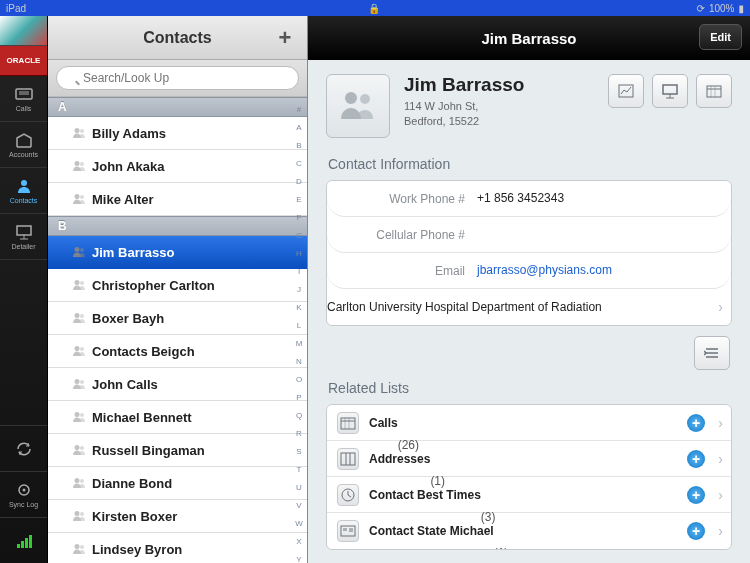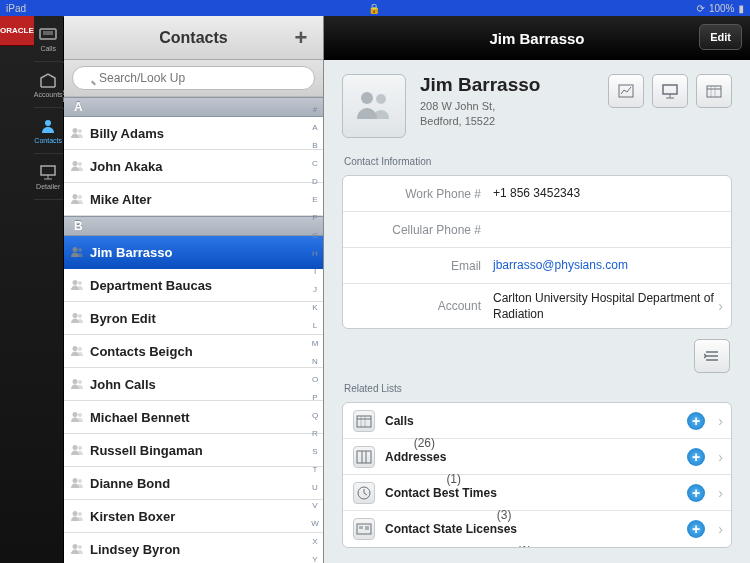--- a/index.html
+++ b/index.html
@@ -6,42 +6,42 @@
 body { width:750px; height:563px; background:#000; overflow:hidden; position:relative; }
 
 
 .status-bar { height:16px; background:#1d4ed8; color:#ccc; font-size:10px; display:flex; align-items:center; padding:0 6px; position:relative; }
 .status-bar .center { position:absolute; left:50%; transform:translateX(-50%); }
 .status-bar .right { margin-left:auto; display:flex; align-items:center; gap:4px; }
 
 .main { display:flex; height:547px; }
 
 
-.nav { width:64px; background:linear-gradient(#222,#111); border-right:1px solid #000; display:flex; flex-direction:row; }
+.nav { width:48px; background:linear-gradient(#222,#111); border-right:1px solid #000; display:flex; flex-direction:column; }
 .brand { height:30px; background:#b22; color:#fff; font-size:8px; font-weight:bold; display:flex; align-items:center; justify-content:center; border-bottom:1px solid #600;}
 .thumb { height:30px; background:linear-gradient(135deg,#fff,#4aa,#c44); border-bottom:1px solid #444;}
 .nav-item { height:46px; display:flex; flex-direction:column; align-items:center; justify-content:center; color:#aaa; font-size:7px; border-bottom:1px solid #333; cursor:pointer; gap:2px;}
 .nav-item.active { color:#5bf; }
 .nav-item .ico { width:20px; height:18px; display:flex; align-items:center; justify-content:center; }
 .nav-spacer { flex:1; }
 .nav-bottom .nav-item { border-bottom:none; border-top:1px solid #333; }
 
 
 .contacts { width:260px; background:#fff; border-right:1px solid #888; display:flex; flex-direction:column; position:relative; }
 .contacts-header { height:44px; background:linear-gradient(#ededed,#d4d4d4); border-bottom:1px solid #aaa; display:flex; align-items:center; justify-content:center; position:relative; font-size:16px; font-weight:bold; color:#333; }
 .add-btn { position:absolute; right:10px; top:10px; width:24px; height:24px; color:#555; font-size:22px; font-weight:bold; display:flex; align-items:center; justify-content:center; cursor:pointer; }
 .search-wrap { padding:6px 8px; background:linear-gradient(#e3e3e3,#cfcfcf); border-bottom:1px solid #bbb; }
 .search { width:100%; height:24px; border-radius:12px; border:1px solid #bbb; padding:0 10px 0 26px; font-size:12px; color:#be185d; background:#fff; position:relative; }
 .search-box { position:relative; }
 .search-box::before { content:""; position:absolute; left:10px; top:6px; width:10px; height:10px; border:2px solid #999; border-radius:50%; }
 .search-box::after { content:""; position:absolute; left:19px; top:16px; width:5px; height:2px; background:#999; transform:rotate(45deg); }
 
 .list { flex:1; overflow:hidden; position:relative; }
 .section-h { background:linear-gradient(#bfc6cf,#a9b1bc); color:#fff; font-size:12px; font-weight:bold; padding:2px 10px; border-top:1px solid #8a94a2; border-bottom:1px solid #8a94a2; text-shadow:0 -1px 0 rgba(0,0,0,0.3);}
-.row { height:33px; display:flex; align-items:center; padding:0 6px; border-bottom:1px solid #ddd; font-size:13px; font-weight:bold; color:#222; cursor:pointer; gap:6px;}
+.row { height:33px; display:flex; align-items:center; padding:0 24px; border-bottom:1px solid #ddd; font-size:13px; font-weight:bold; color:#222; cursor:pointer; gap:6px;}
 .row.selected { background:linear-gradient(#2b76e8,#0b4fc0); color:#fff; border-bottom-color:#0b4fc0; }
 .row .pico { width:14px; height:12px; opacity:0.5; }
 .row.selected .pico { opacity:0.9; }
 
 .alpha { position:absolute; right:2px; top:0; bottom:0; width:12px; display:flex; flex-direction:column; justify-content:flex-start; padding-top:4px; gap:1px; }
 .alpha span { font-size:8px; color:#7a8aa0; text-align:center; line-height:17px; cursor:pointer;}
 
 
 .detail { flex:1; display:flex; flex-direction:column; background:#e7ecef; }
 .detail-header { height:44px; background:linear-gradient(#222,#000); display:flex; align-items:center; justify-content:center; color:#fff; font-size:15px; font-weight:bold; position:relative; }
@@ -50,23 +50,23 @@
 .detail-body { flex:1; overflow:auto; padding:14px 18px; }
 
 .hero { display:flex; gap:14px; margin-bottom:18px; }
 .avatar { width:64px; height:64px; background:linear-gradient(#f3f5f6,#dfe4e7); border:1px solid #b9c0c5; border-radius:6px; display:flex; align-items:center; justify-content:center; }
 .hero-info { flex:1; }
 .hero-name { font-size:19px; font-weight:bold; color:#222; margin-bottom:3px;}
 .hero-addr { font-size:11px; color:#666; line-height:1.35; }
 .hero-actions { display:flex; gap:8px; }
 .sq-btn { width:36px; height:34px; background:linear-gradient(#fdfdfd,#e4e6e8); border:1px solid #b5bbc0; border-radius:5px; display:flex; align-items:center; justify-content:center; cursor:pointer; }
 
-.sect-title { font-size:10px; color:#67737e; margin:6px 2px 8px; }
+.sect-title { font-size:14px; color:#67737e; margin:6px 2px 8px; }
 .info-table { border:1px solid #c7ccd1; border-radius:6px; background:#fff; overflow:hidden; }
-.info-row { display:flex; align-items:center; min-height:36px; border-bottom:1px solid #e1e4e7; font-size:12px; position:relative; }
+.info-row { display:flex; align-items:center; min-height:36px; border-bottom:1px solid #e1e4e7; font-size:12px; position:relative; border-radius:18px;}
 .info-row:last-child { border-bottom:none; }
 .info-label { width:150px; text-align:right; color:#8a8f95; padding-right:12px; }
 .info-val { flex:1; color:#222; padding:6px 0; line-height:1.35;}
 .info-val.link { color:#1a5fd0; }
 .chev { position:absolute; right:8px; color:#b4b9bf; font-size:14px;}
 
 .float-btn { width:36px; height:34px; background:linear-gradient(#fdfdfd,#e4e6e8); border:1px solid #b5bbc0; border-radius:5px; display:flex; align-items:center; justify-content:center; cursor:pointer; float:right; margin:10px 2px; }
 
 .related { clear:both; }
 .rel-list { border:1px solid #c7ccd1; border-radius:6px; background:#fff; overflow:hidden; }
@@ -230,32 +230,32 @@
           </div>
           <div class="row">
             <span>
               <svg class="pico" width="14" height="12">
                 <circle cx="5" cy="3.5" r="2.5" fill="#888"></circle>
                 <path d="M1 11c0-3 2-4.5 4-4.5s4 1.5 4 4.5z" fill="#888"></path>
                 <circle cx="10" cy="4" r="2" fill="#888" opacity="0.6"></circle>
                 <path d="M7 11c0-2.5 1.5-4 3-4s3 1.5 3 4z" fill="#888" opacity="0.6"></path>
               </svg>
             </span>
-            <span>Department Baucas</span>
-          </div>
-          <div class="row">
-            <span>
-              <svg class="pico" width="14" height="12">
-                <circle cx="5" cy="3.5" r="2.5" fill="#888"></circle>
-                <path d="M1 11c0-3 2-4.5 4-4.5s4 1.5 4 4.5z" fill="#888"></path>
-                <circle cx="10" cy="4" r="2" fill="#888" opacity="0.6"></circle>
-                <path d="M7 11c0-2.5 1.5-4 3-4s3 1.5 3 4z" fill="#888" opacity="0.6"></path>
-              </svg>
-            </span>
-            <span>Byron Edit</span>
+            <span>Christopher Carlton</span>
+          </div>
+          <div class="row">
+            <span>
+              <svg class="pico" width="14" height="12">
+                <circle cx="5" cy="3.5" r="2.5" fill="#888"></circle>
+                <path d="M1 11c0-3 2-4.5 4-4.5s4 1.5 4 4.5z" fill="#888"></path>
+                <circle cx="10" cy="4" r="2" fill="#888" opacity="0.6"></circle>
+                <path d="M7 11c0-2.5 1.5-4 3-4s3 1.5 3 4z" fill="#888" opacity="0.6"></path>
+              </svg>
+            </span>
+            <span>Boxer Bayh</span>
           </div>
           <div class="row">
             <span>
               <svg class="pico" width="14" height="12">
                 <circle cx="5" cy="3.5" r="2.5" fill="#888"></circle>
                 <path d="M1 11c0-3 2-4.5 4-4.5s4 1.5 4 4.5z" fill="#888"></path>
                 <circle cx="10" cy="4" r="2" fill="#888" opacity="0.6"></circle>
                 <path d="M7 11c0-2.5 1.5-4 3-4s3 1.5 3 4z" fill="#888" opacity="0.6"></path>
               </svg>
             </span>
@@ -371,21 +371,21 @@
               <g fill="#aeb6bc">
                 <circle cx="13" cy="9" r="6"></circle>
                 <path d="M3 30c0-7 5-11 10-11s10 4 10 11z"></path>
                 <circle cx="27" cy="10" r="5" opacity="0.7"></circle>
                 <path d="M19 30c0-6 4-9 8-9s8 3 8 9z" opacity="0.7"></path>
               </g>
             </svg>
         </div>
         <div class="hero-info">
           <div class="hero-name">Jim Barrasso</div>
-          <div class="hero-addr">208 W John St,</div>
+          <div class="hero-addr">114 W John St,</div>
           <div class="hero-addr">Bedford, 15522</div>
         </div>
         <div class="hero-actions" id="hero-actions">
             <div class="sq-btn">
               <span>
                 <svg width="16" height="14">
                   <rect x="1" y="1" width="14" height="12" fill="none" stroke="#6a727a"></rect>
                   <polyline points="3,10 6,6 9,8 13,3" fill="none" stroke="#6a727a"></polyline>
                 </svg>
               </span>
@@ -420,21 +420,20 @@
         </div>
         <div class="info-row">
           <div class="info-label">Cellular Phone #</div>
           <div class="info-val"></div>
         </div>
         <div class="info-row">
           <div class="info-label">Email</div>
           <div class="info-val link">jbarrasso@physians.com</div>
         </div>
         <div class="info-row">
-          <div class="info-label">Account</div>
           <div class="info-val">Carlton University Hospital Department of Radiation</div>
           <span class="chev">›</span>
         </div>
       </div>
 
       <div class="float-btn">
         <svg width="16" height="14" viewBox="0 0 16 14">
             <g stroke="#6a727a" stroke-width="1.5" fill="none">
               <line x1="2" y1="3" x2="14" y2="3"></line>
               <line x1="2" y1="7" x2="14" y2="7"></line>
@@ -488,21 +487,21 @@
             </div>
             <div class="rel-row">
               <div class="rel-ico">
                 <svg width="16" height="14">
                   <rect x="1" y="2" width="14" height="10" fill="none" stroke="#6a727a"></rect>
                   <rect x="3" y="4" width="4" height="3" fill="#6a727a" opacity="0.5"></rect>
                   <line x1="9" y1="5" x2="13" y2="5" stroke="#6a727a"></line>
                   <line x1="9" y1="7" x2="13" y2="7" stroke="#6a727a"></line>
                 </svg>
               </div>
-              <span class="rel-label">Contact State Licenses</span>
+              <span class="rel-label">Contact State Michael</span>
               <span class="rel-count"> (1)</span>
               <div class="plus">+</div>
               <span class="chev">›</span>
             </div>
           </div>
       </div>
     </div>
   </div>
 
 </div>

